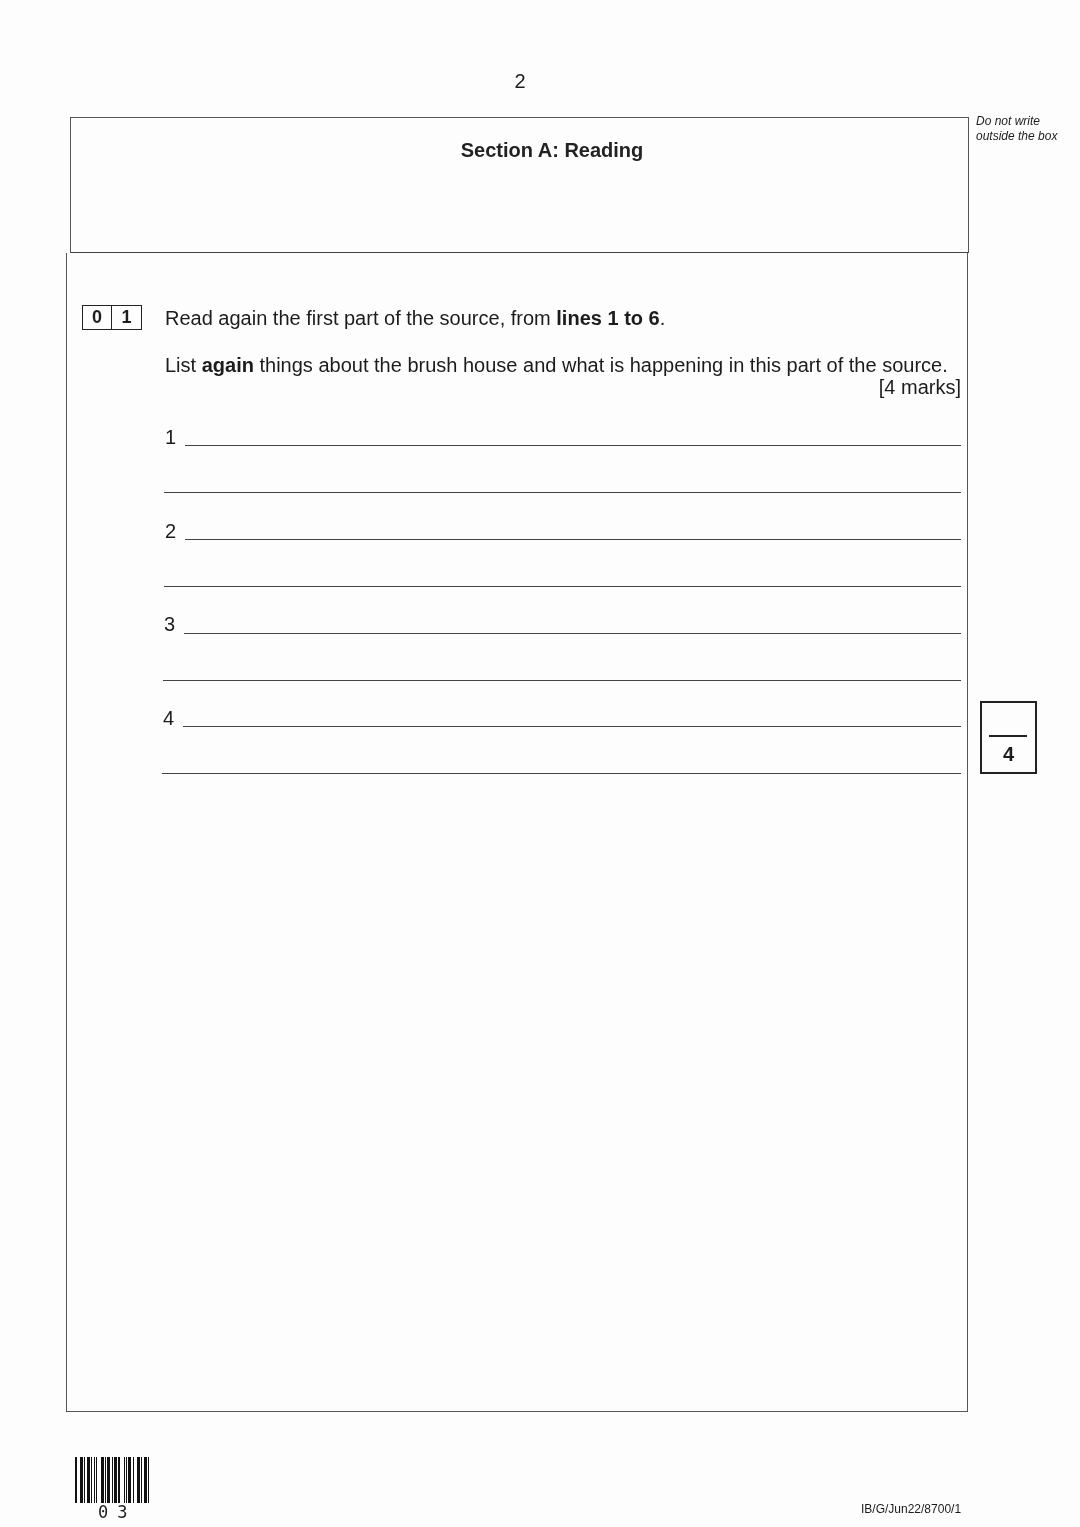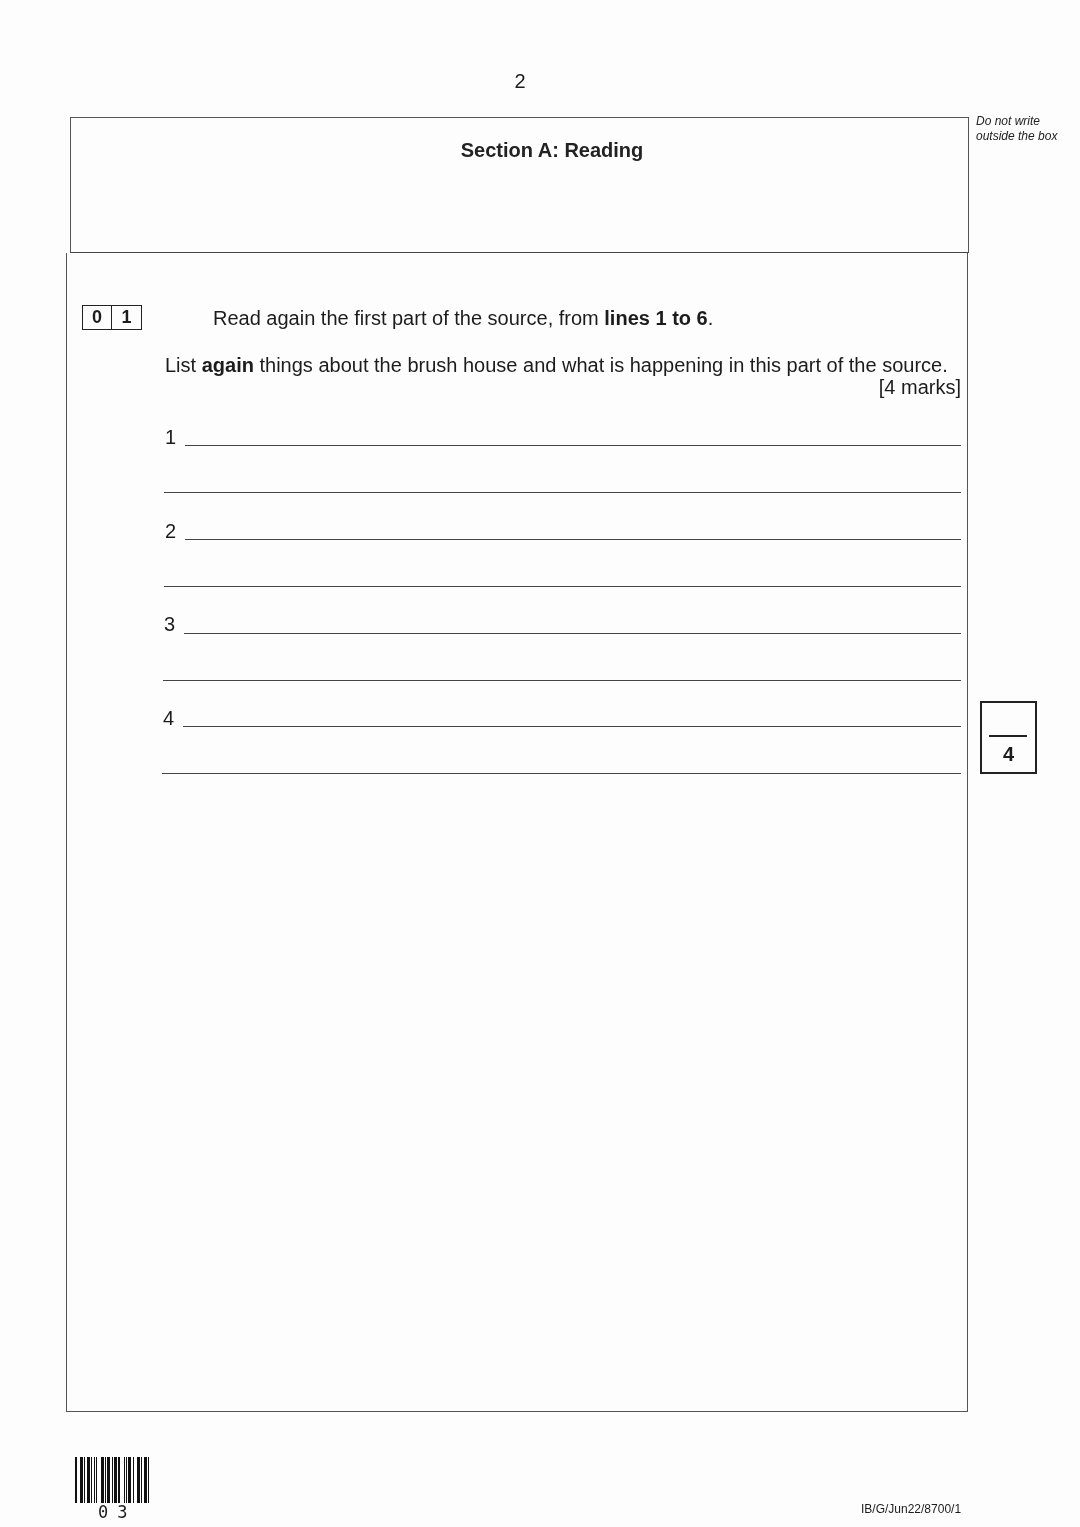--- a/index.html
+++ b/index.html
@@ -30,21 +30,21 @@
   .main-box {
     left: 66px; top: 253px; width: 902px; height: 1159px;
     border: 1.5px solid #555; border-top: none; box-sizing: border-box;
   }
   .qnum { left: 82px; top: 305px; display: flex; }
   .qnum .cell {
     width: 30px; height: 25px; border: 1.5px solid #222; box-sizing: border-box;
     font-weight: bold; font-size: 18px; text-align: center; line-height: 23px;
   }
   .qnum .cell + .cell { border-left: none; }
-  .q-line1 { left: 165px; top: 307px; font-size: 20px; margin-left: 48px; }
+  .q-line1 { left: 165px; top: 307px; font-size: 20px; }
   .q-line2 { left: 165px; top: 354px; font-size: 20px; }
   .marks { right: 119px; top: 376px; font-size: 20px; font-weight: normal; }
   .ans-num { font-size: 20px; }
   .rule { height: 0; border-top: 1.3px solid #444; }
   .score-box {
     left: 980px; top: 701px; width: 57px; height: 73px;
     border: 2px solid #222; box-sizing: border-box;
   }
   .score-bar { left: 989px; top: 735px; width: 38px; border-top: 2px solid #222; }
   .score-total { left: 980px; width: 57px; top: 743px; text-align: center; font-size: 20px; font-weight: bold; }

